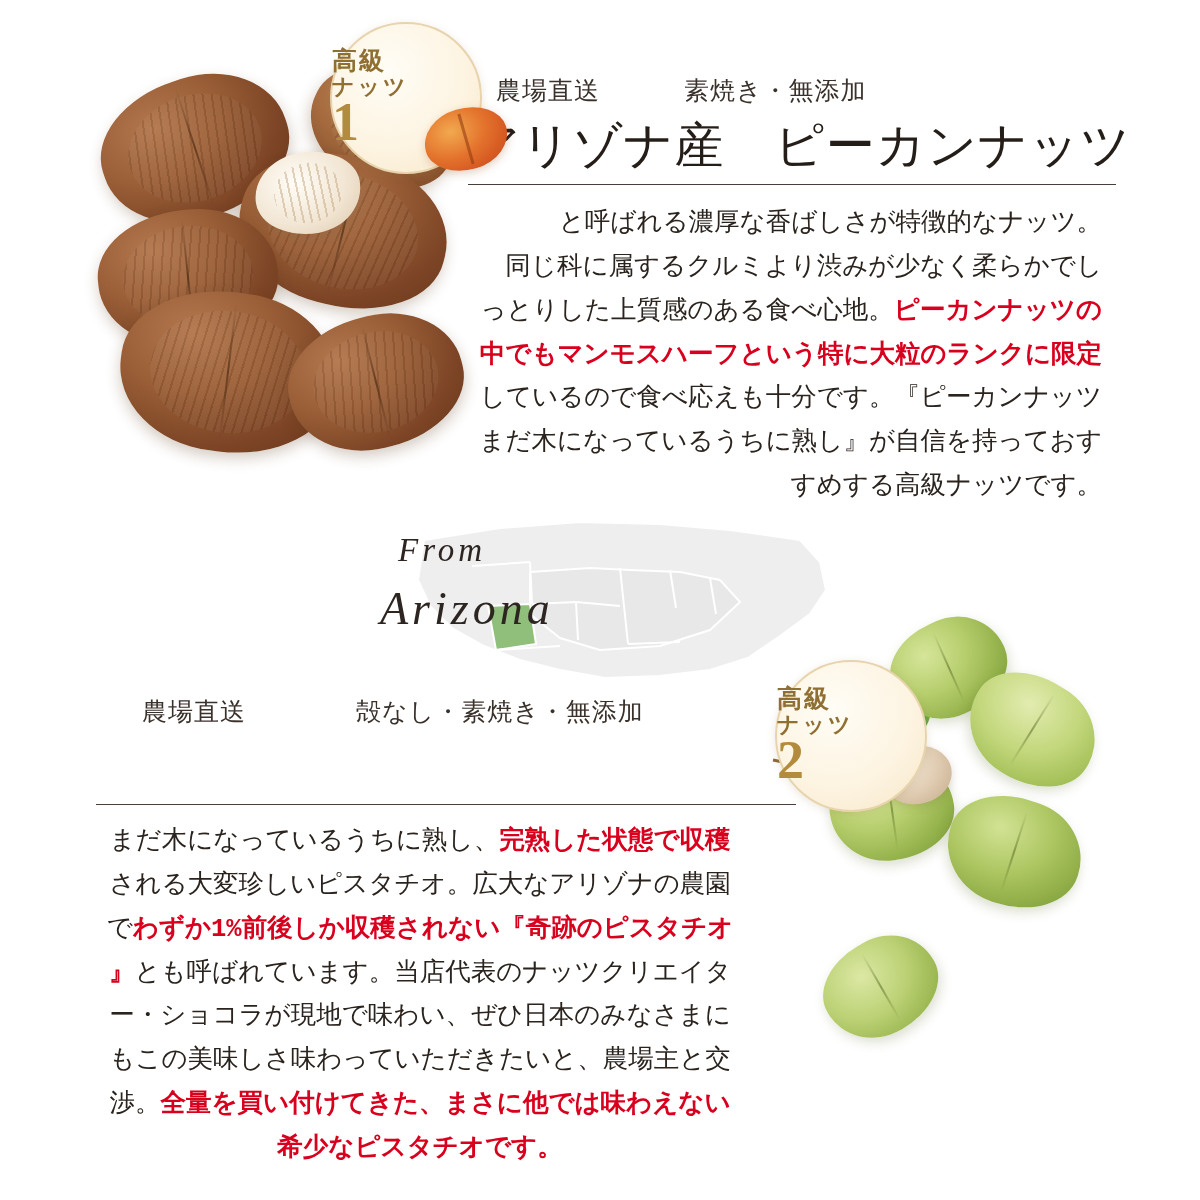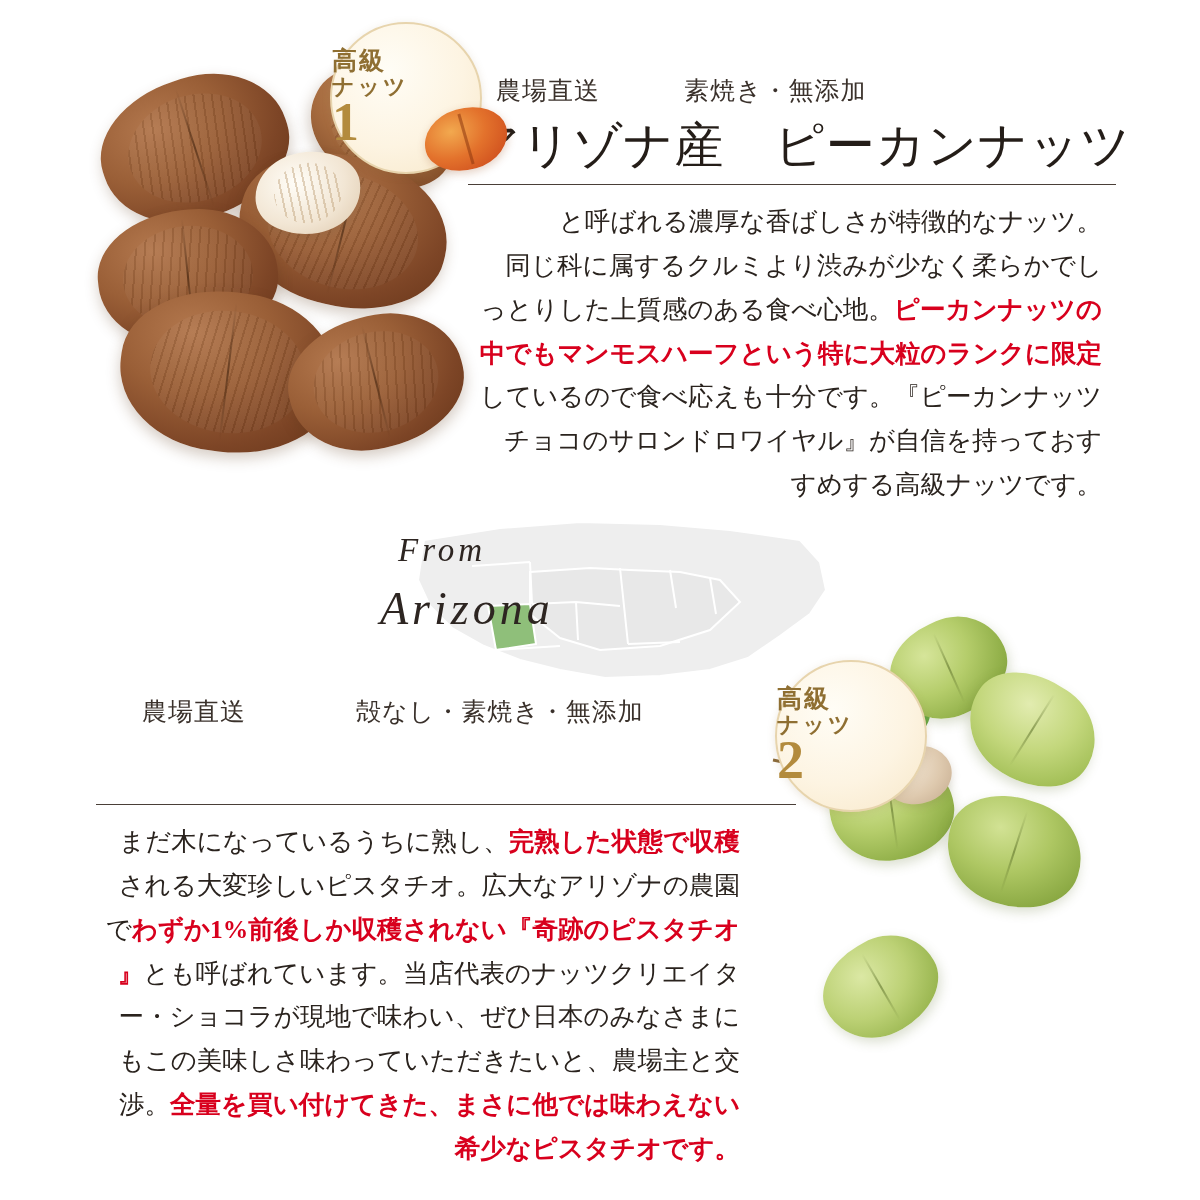--- a/index.html
+++ b/index.html
@@ -199,25 +199,25 @@
     margin-top: 6px;
     white-space: nowrap;
   }
   .rule2 {
     position: absolute; left: 96px; top: 114px;
     width: 700px; height: 1px; background: #4a3f38;
   }
 
   .body2 {
     position: absolute; left: 100px; top: 130px; width: 640px;
-    font-family: Liberation Serif, serif;
+    font-family: Liberation Mono, monospace;
     font-size: 25.5px;
     line-height: 1.72;
     color: #2a231e;
-    text-align: right;
+    text-align: center;
   }
   .body2 p { margin: 0; }
 
   
   .pista-photo { position: absolute; left: 770px; top: -70px; width: 430px; height: 560px; }
   .pista {
     position: absolute;
     border-radius: 50% 44% 52% 46% / 44% 52% 46% 54%;
     background: radial-gradient(ellipse at 35% 28%, #d6e59a 0%, #b5cd6b 40%, #8fae47 75%, #71913a 100%);
     box-shadow: 0 5px 12px rgba(90,110,40,0.22);
@@ -293,21 +293,21 @@
       <div class="title1">アリゾナ産　ピーカンナッツ</div>
     </div>
     <div class="rule1"></div>
 
     <div class="body1">
       <p>と呼ばれる濃厚な香ばしさが特徴的なナッツ。</p>
       <p>　同じ科に属するクルミより渋みが少なく柔らかでし</p>
       <p><span>っとりした上質感のある食べ心地。</span><span class="hl">ピーカンナッツの</span></p>
       <p class="hl">中でもマンモスハーフという特に大粒のランクに限定</p>
       <p>しているので食べ応えも十分です。『ピーカンナッツ</p>
-      <p>チョコのサロンドロワイヤル』が自信を持っておす</p>
+      <p>まだ木になっているうちに熟し』が自信を持っておす</p>
       <p>すめする高級ナッツです。</p>
     </div>
 
     <div class="map-wrap">
       <svg width="470" height="190" viewBox="0 0 470 190">
         <path d="M44,30 L120,18 L200,12 L280,14 L350,20 L420,30 L440,52 L446,80 L430,104 L400,126 L368,148 L330,160 L280,166 L225,168 L180,160 L140,150 L104,136 L72,118 L50,96 L38,70 Z" fill="#eeeeee" stroke="#ffffff" stroke-width="2"></path>
         <path d="M150,62 L210,58 L250,60 L300,62 L340,70 L360,92 L330,120 L280,136 L220,140 L180,128 L150,104 Z" fill="#e8e8e8" stroke="#ffffff" stroke-width="2"></path>
         <path d="M108,96 L150,94 L156,134 L116,140 Z" fill="#8fbf7a" stroke="#ffffff" stroke-width="2"></path>
         <g stroke="#ffffff" stroke-width="2" fill="none">
           <path d="M92,56 L150,52 M150,52 L152,94 M152,94 L196,92 M196,92 L198,130 M240,58 L244,96 M244,96 L248,134 M290,60 L296,98 M330,68 L336,104 M196,92 L240,96 M248,134 L300,132 M116,140 L180,136"></path>

